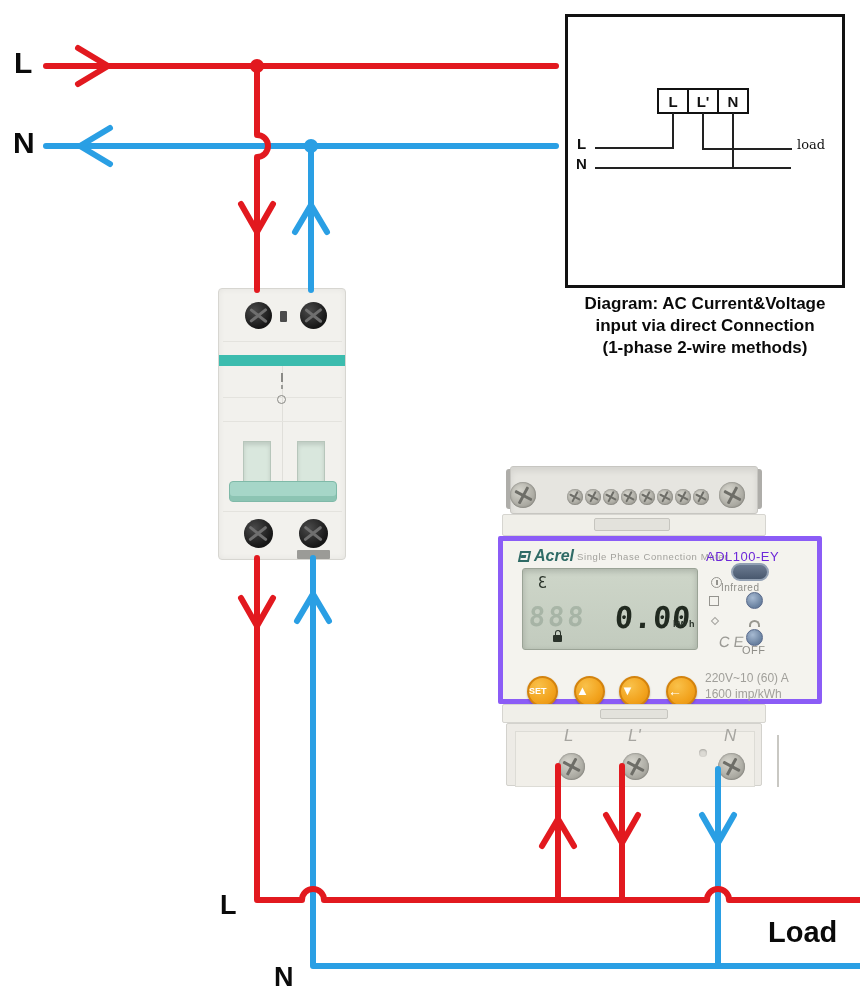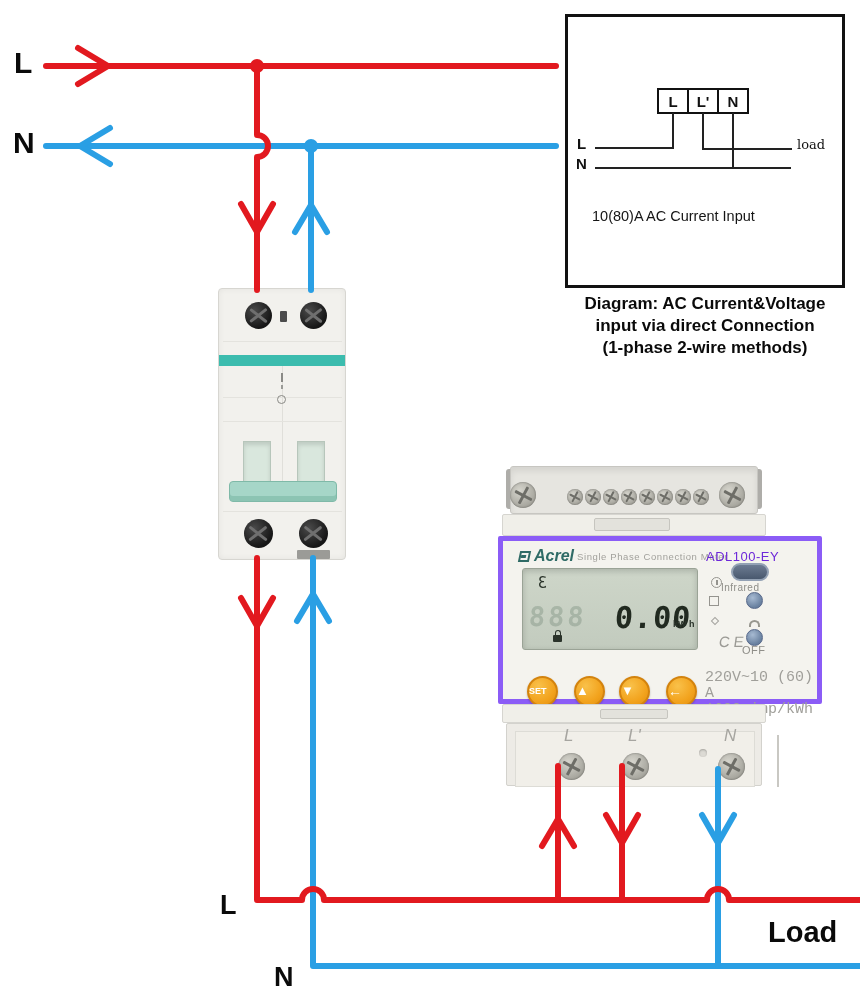--- a/index.html
+++ b/index.html
@@ -99,21 +99,21 @@
        background:radial-gradient(circle at 38% 32%,#a7bad2,#68809f 70%);border:1.5px solid #57688a;box-sizing:border-box;}
   .phone-ico{position:absolute;left:246px;top:79px;width:11px;height:7px;border:2px solid #98978f;
              border-bottom:none;border-radius:6px 6px 0 0;box-sizing:border-box;}
   .ce-lbl{position:absolute;left:216px;top:92px;font-size:15px;color:#9b9a95;letter-spacing:4px;transform:skewX(-8deg);}
   .off-lbl{position:absolute;left:239px;top:103px;font-size:11px;color:#8f8e89;letter-spacing:.5px;}
   .m-btn{position:absolute;top:135px;width:31px;height:31px;border-radius:50%;
          background:radial-gradient(circle at 36% 30%,#f9c14a,#f2a21c 62%,#df8d10);
          border:2px solid #d3830e;box-sizing:border-box;color:#fff;font-weight:bold;
          box-shadow:0 1px 2px rgba(0,0,0,.25);}
   .m-btn span{display:block;}
-  .rating{position:absolute;left:202px;top:129px;font-size:15px;line-height:16px;color:#a09f9a;font-family:Liberation Mono, monospace;}
+  .rating{position:absolute;left:202px;top:129px;font-size:12px;line-height:16px;color:#a09f9a;}
   .m-ledge2{position:absolute;left:8px;top:240px;width:264px;height:19px;background:#f0efe9;
             border:1px solid #d6d5d0;border-radius:2px;box-sizing:border-box;}
   .m-tab2{position:absolute;left:97px;top:4px;width:68px;height:10px;background:#e3e2dc;
           border:1px solid #c6c5bf;border-radius:2px;box-sizing:border-box;}
   .m-bot{position:absolute;left:12px;top:259px;width:256px;height:63px;background:#edebe6;
          border:1px solid #d3d2cd;border-radius:2px;box-sizing:border-box;}
   .m-bot-face{position:absolute;left:8px;top:7px;width:240px;height:56px;background:#f1efe9;
          border:1px solid #dddcd6;box-sizing:border-box;}
   .t-lbl{position:absolute;top:2px;font-size:17px;font-style:italic;color:#a6a5a0;}
   .hole{position:absolute;left:192px;top:25px;width:8px;height:8px;border-radius:50%;background:#dcdad4;
@@ -140,21 +140,20 @@
     <div class="ln" style="left:134px;top:96px;width:2px;height:37px;"></div>
     <div class="ln" style="left:134px;top:131px;width:90px;height:2px;"></div>
     <div class="ln" style="left:164px;top:96px;width:2px;height:56px;"></div>
     <div class="ln" style="left:27px;top:150px;width:196px;height:2px;"></div>
 
     <div class="small-lbl" style="left:9px;top:119px;">L</div>
     <div class="small-lbl" style="left:8px;top:139px;">N</div>
     <div class="load-lbl" style="left:229px;top:120px;">load</div>
 
     <div class="spec">
-      <div>10(80)A AC Current Input</div>
     </div>
   </div>
 
   <div class="caption">
     <div>Diagram: AC Current&amp;Voltage</div>
     <div>input via direct Connection</div>
     <div>(1-phase 2-wire methods)</div>
   </div>
 
   <div class="breaker">

